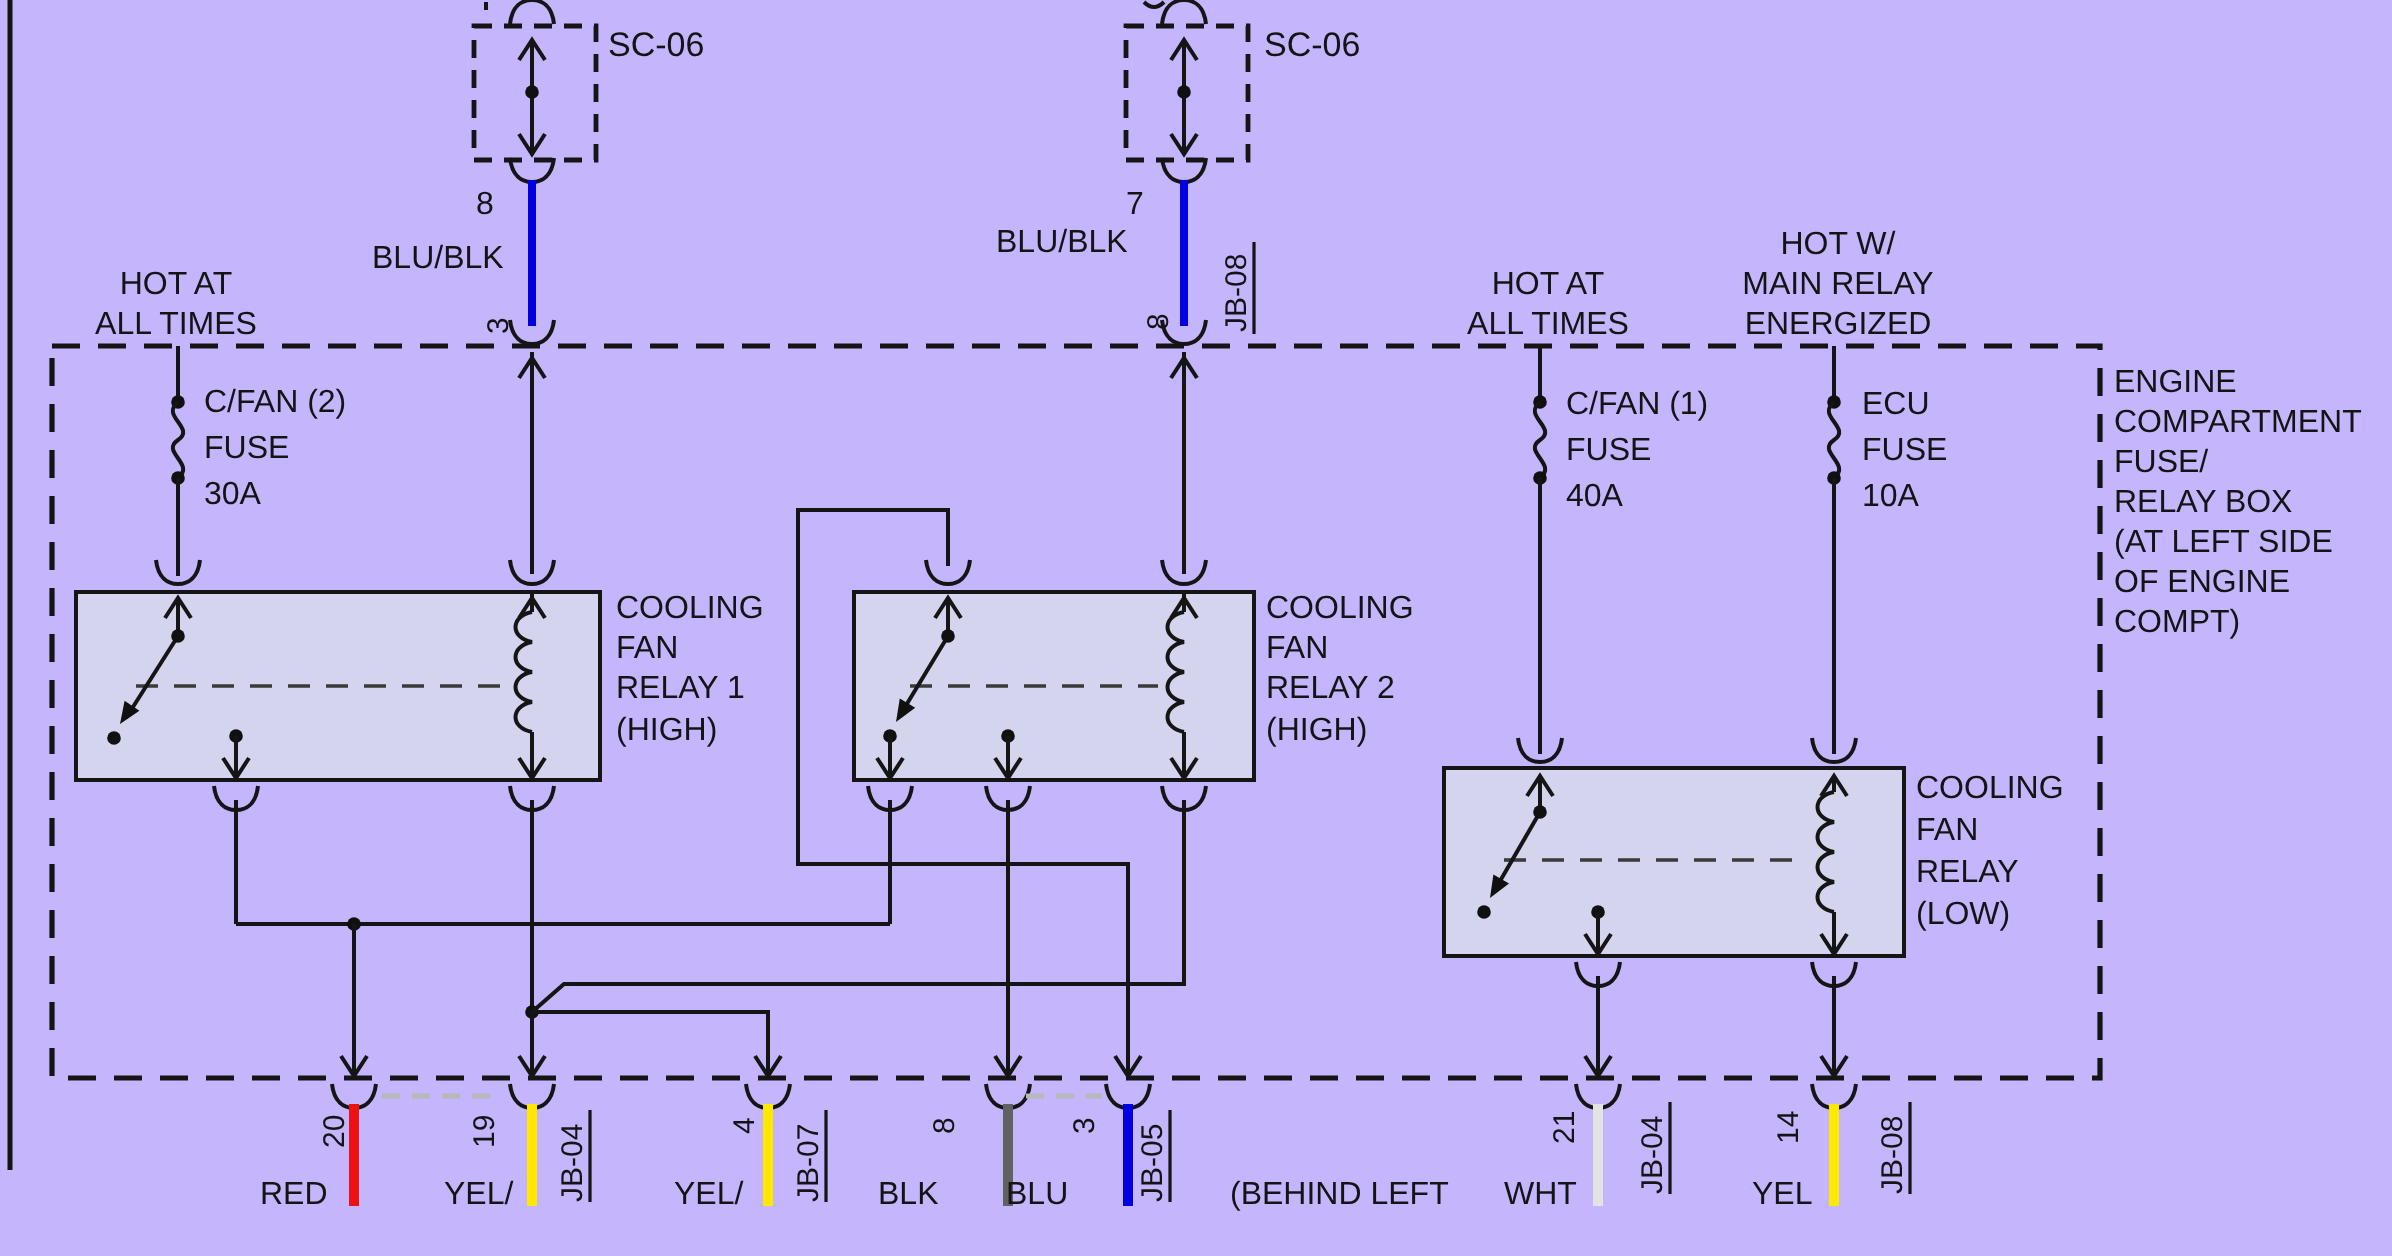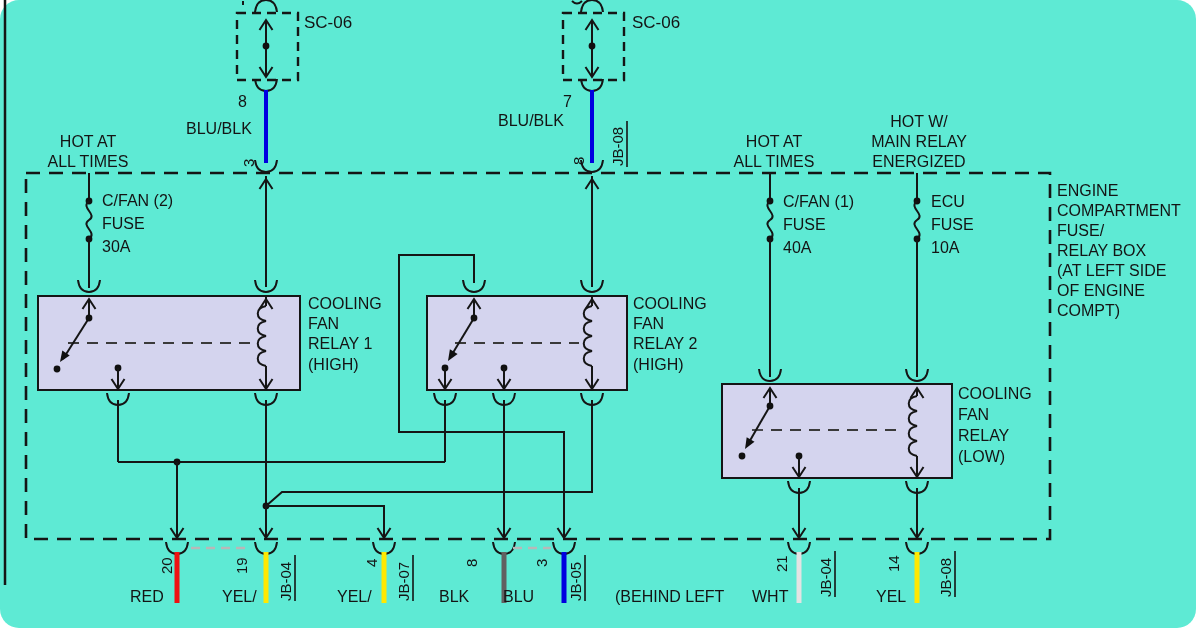--- a/index.html
+++ b/index.html
@@ -1,16 +1,16 @@
 <!DOCTYPE html>
 <html><head>
 <meta charset="utf-8">
 <style>
   html,body{margin:0;padding:0;background:#fff;}
-  #stage{width:1196px;height:628px;position:relative;background:#5eead4;border-radius:19px;}
+  #stage{width:1196px;height:628px;position:relative;background:#c4b5fd;}
   svg{display:block}
   text{font-family:"Liberation Sans","DejaVu Sans",sans-serif;fill:#141414;}
   .lbl{font-size:16px;}
   .big{font-size:17px;}
   .rot{font-size:15px;}
   .bk{stroke:#151515;stroke-width:2;fill:none;}
   .sym{stroke:#151515;stroke-width:2;fill:none;}
   .dot{fill:#101010;stroke:none;}
   .tri{fill:#101010;stroke:none;}
   .ul{stroke:#141414;stroke-width:1.6;}

